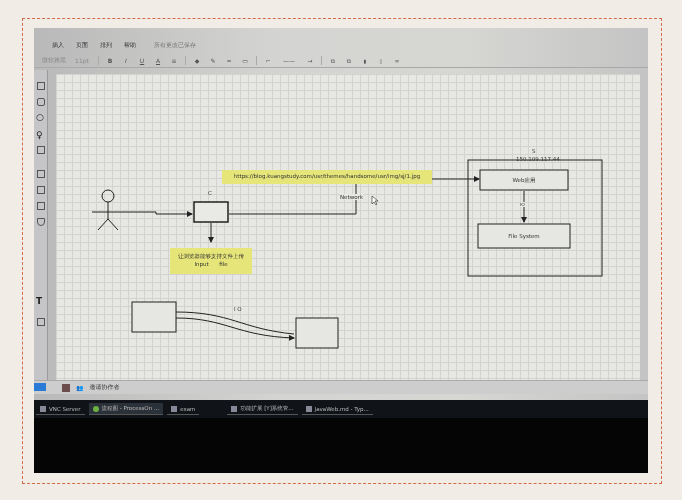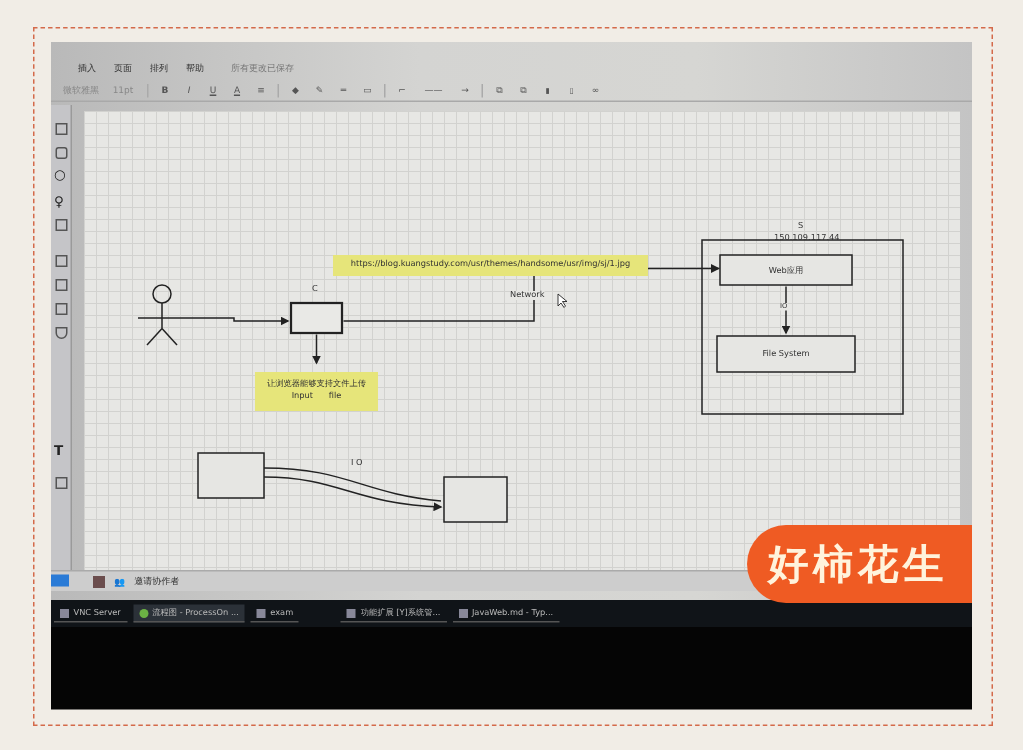--- a/index.html
+++ b/index.html
@@ -219,16 +219,13 @@
     <div class="task" style="margin-left:24px">
         <span class="ti"></span>
         <span>功能扩展 [Y]系统管...</span>
       </div>
     <div class="task">
         <span class="ti"></span>
         <span>JavaWeb.md - Typ...</span>
       </div>
   </div>
 
-  <div class="watermark">
-      <span>好柿花生</span>
-    </div>
 </div>
 
 </body></html>

